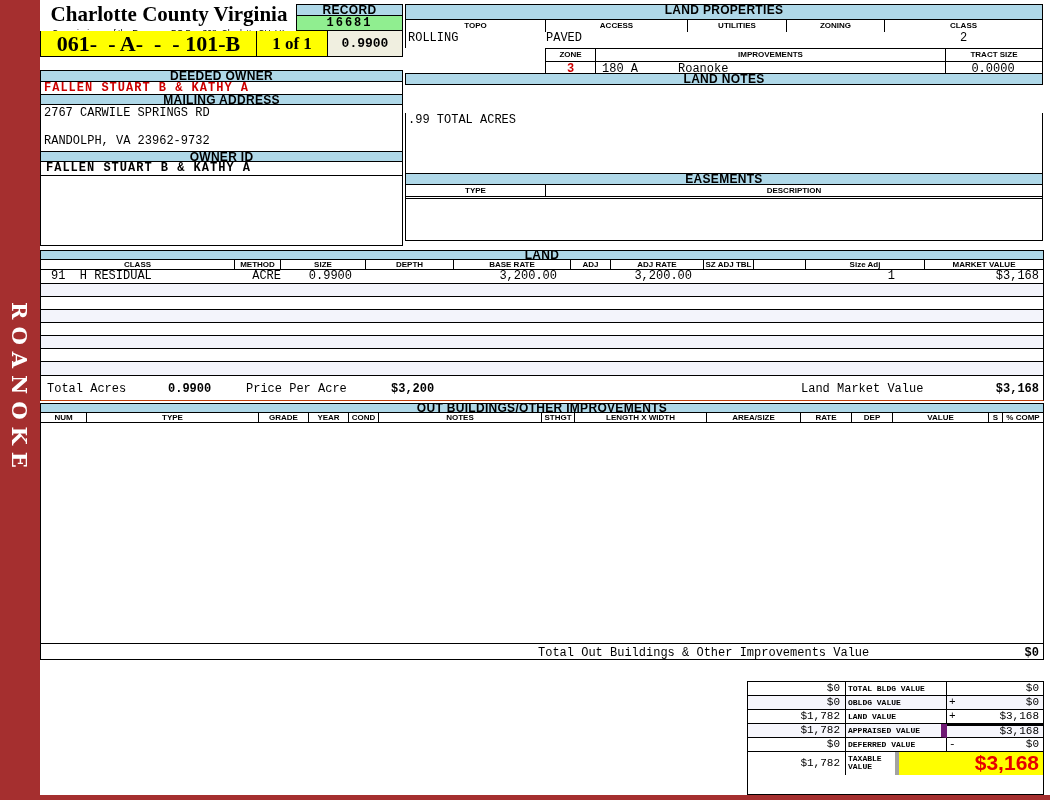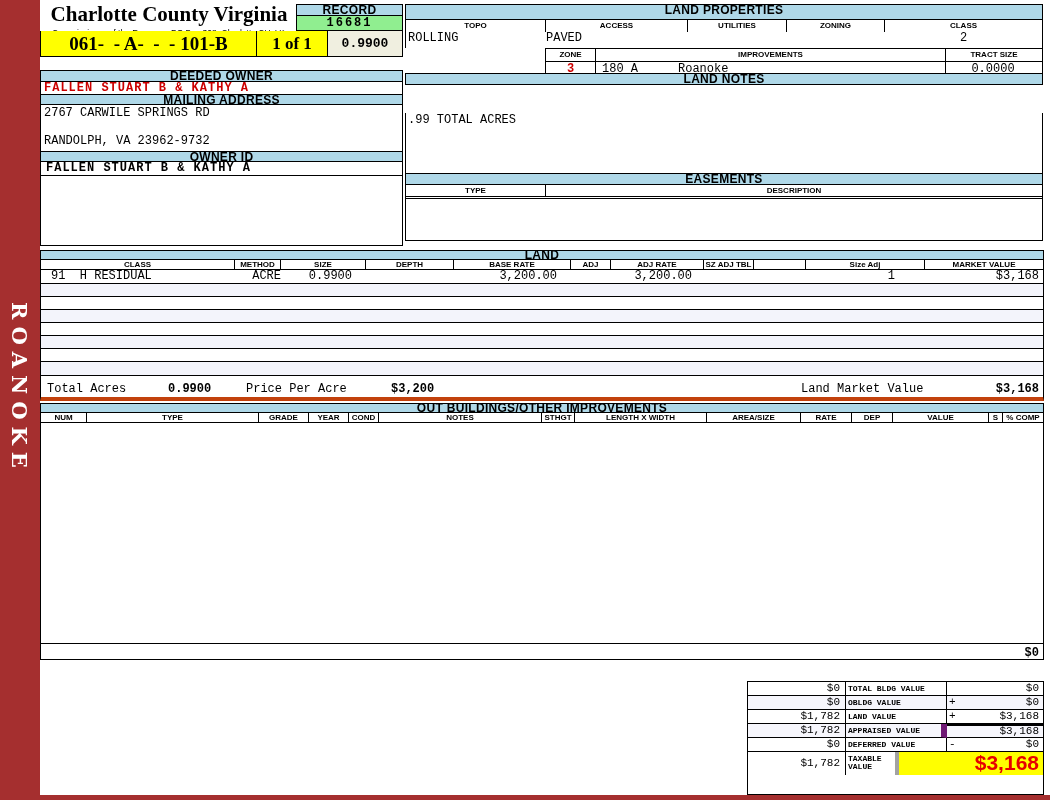--- a/index.html
+++ b/index.html
@@ -39,21 +39,21 @@
       <div style="font-size:8.5px; margin-top:1px;">Commissioner of the Revenue, PO Box 308, Charlotte CH, VA</div>
     </div>
 
     <div class="abs" style="left:256px; top:4px; width:107px;">
       <div class="bar" style="height:12px; line-height:11px;">RECORD</div>
       <div class="mono" style="height:15px; background:#90EE90; border:1px solid #000; border-top:none; font-size:12px; font-weight:bold; text-align:center; line-height:14px; letter-spacing:2px;">16681</div>
     </div>
 
     <div class="abs" style="left:0; top:31px; width:363px;">
       <div class="row">
-        <div class="serif" style="width:217px; height:26px; background:#FFFF00; border:1px solid #000; border-top:none; font-size:19px; font-weight:600; text-align:center; line-height:25px; white-space:pre;">061-  - A-  -  - 101-B</div>
+        <div class="serif" style="width:217px; height:26px; background:#FFFF00; border:1px solid #000; border-top:none; font-size:22px; font-weight:600; text-align:center; line-height:25px; white-space:pre;">061-  - A-  -  - 101-B</div>
         <div class="serif" style="width:71px; height:26px; background:#FFFF00; border:1px solid #000; border-top:none; border-left:none; font-size:17px; font-weight:600; text-align:center; line-height:25px;">1 of 1</div>
         <div class="mono" style="width:75px; height:26px; background:#F0EFE0; border:1px solid #000; border-top:none; border-left:none; font-size:13px; font-weight:bold; text-align:center; line-height:25px;">0.9900</div>
       </div>
     </div>
 
     <div class="abs" style="left:0; top:70px; width:363px; height:176px; border:1px solid #000;">
       <div class="bar" style="height:11px; border-left:none; border-right:none; border-top:none;">DEEDED OWNER</div>
       <div class="mono red" style="height:12px; font-size:12px; font-weight:bold; padding-left:3px; line-height:12px; letter-spacing:1px;">FALLEN STUART B &amp; KATHY A</div>
       <div class="bar" style="height:11px; border-left:none; border-right:none;">MAILING ADDRESS</div>
       <div style="height:44px; padding-left:3px;">
@@ -137,21 +137,21 @@
         <div style="width:119px; height:13px; line-height:12px; text-align:right; padding-right:30px;">1</div>
         <div style="width:118px; height:13px; line-height:12px; text-align:right; padding-right:4px;">$3,168</div>
       </div>
       <div class="alt" style="height:13px; border-left:1px solid #000; border-right:1px solid #000; border-bottom:1px solid #000;"></div>
       <div style="height:13px; border-left:1px solid #000; border-right:1px solid #000; border-bottom:1px solid #000;"></div>
       <div class="alt" style="height:13px; border-left:1px solid #000; border-right:1px solid #000; border-bottom:1px solid #000;"></div>
       <div style="height:13px; border-left:1px solid #000; border-right:1px solid #000; border-bottom:1px solid #000;"></div>
       <div class="alt" style="height:13px; border-left:1px solid #000; border-right:1px solid #000; border-bottom:1px solid #000;"></div>
       <div style="height:13px; border-left:1px solid #000; border-right:1px solid #000; border-bottom:1px solid #000;"></div>
       <div class="alt" style="height:14px; border-left:1px solid #000; border-right:1px solid #000; border-bottom:1px solid #000;"></div>
-      <div class="mono" style="position:relative; height:25px; border-left:1px solid #000; border-right:1px solid #000; border-bottom:4px solid #c2410c; font-size:12px;">
+      <div class="mono" style="position:relative; height:25px; border-left:1px solid #000; border-right:1px solid #000; border-bottom:1px solid #c2410c; font-size:12px;">
         <span class="abs" style="left:6px; top:6px;">Total Acres</span>
         <span class="abs" style="left:127px; top:6px; font-weight:bold;">0.9900</span>
         <span class="abs" style="left:205px; top:6px;">Price Per Acre</span>
         <span class="abs" style="left:350px; top:6px; font-weight:bold;">$3,200</span>
         <span class="abs" style="left:760px; top:6px;">Land Market Value</span>
         <span class="abs" style="right:4px; top:6px; font-weight:bold;">$3,168</span>
       </div>
     </div>
 
     <div class="abs" style="left:0; top:403px; width:1004px;">
@@ -167,20 +167,21 @@
         <div class="c hdr8" style="width:132px; height:9px; line-height:9px;">LENGTH X WIDTH</div>
         <div class="c hdr8" style="width:94px; height:9px; line-height:9px;">AREA/SIZE</div>
         <div class="c hdr8" style="width:51px; height:9px; line-height:9px;">RATE</div>
         <div class="c hdr8" style="width:41px; height:9px; line-height:9px;">DEP</div>
         <div class="c hdr8" style="width:96px; height:9px; line-height:9px;">VALUE</div>
         <div class="c hdr8" style="width:14px; height:9px; line-height:9px;">S</div>
         <div class="hdr8" style="width:40px; height:9px; line-height:9px;">% COMP</div>
       </div>
       <div style="height:220px; border-left:1px solid #000; border-right:1px solid #000;"></div>
       <div class="mono" style="position:relative; height:17px; border:1px solid #000; font-size:12px;">
+        <span class="abs" style="left:497px; top:2px;">Total Out Buildings &amp; Other Improvements Value</span>
         <span class="abs" style="right:4px; top:2px; font-weight:bold;">$0</span>
       </div>
     </div>
 
     <div class="abs tbl-border" style="left:707px; top:681px; width:297px; height:114px; background:#fff;">
 
       <div class="row">
         <div class="mono" style="width:98px; height:14px; border-right:1px solid #000; border-bottom:1px solid #000; font-size:11px; text-align:right; padding-right:5px; line-height:13px;">$0</div>
         <div class="mono" style="width:101px; height:14px; border-right:1px solid #000; border-bottom:1px solid #000; font-size:8px; font-weight:bold; padding-left:2px; line-height:13px;">TOTAL BLDG VALUE</div>
         <div class="mono" style="width:18px; height:14px; border-bottom:1px solid #000; font-size:11px; line-height:13px; padding-left:2px;"></div>

